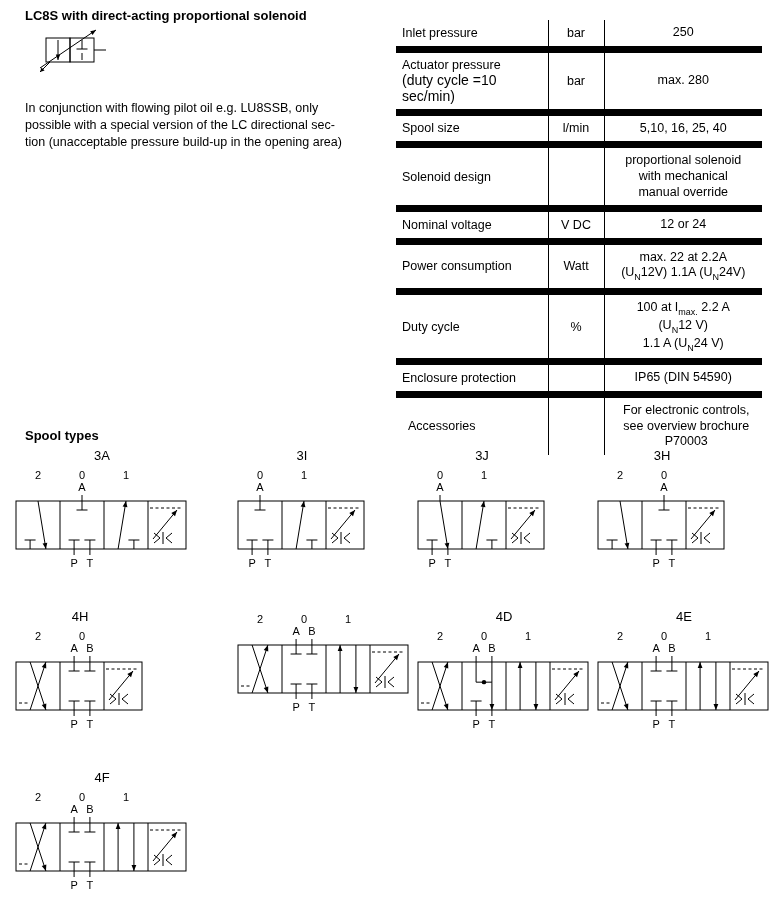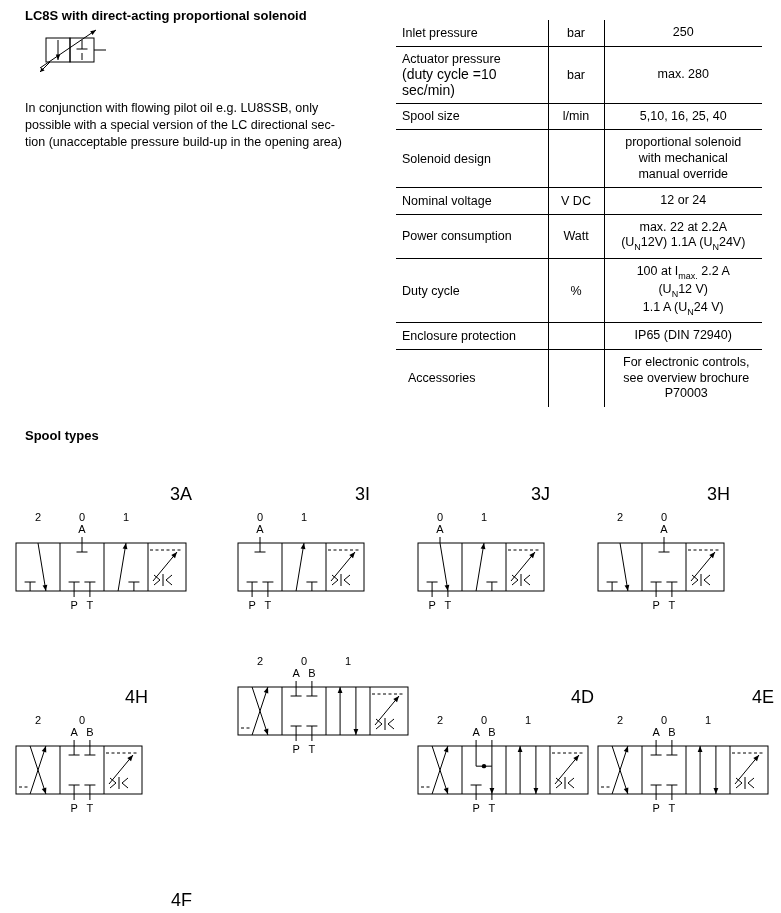--- a/index.html
+++ b/index.html
@@ -15,38 +15,38 @@
   }
   .valve-symbol { position:absolute; left:28px; top:26px; }
   .description {
     position:absolute; left:25px; top:100px; width:372px;
     font-size:12.5px; line-height:1.35; white-space:pre-line;
   }
   .spec-table {
     position:absolute; left:396px; top:20px; width:366px;
     border-collapse:collapse; font-size:12.5px;
   }
-  .spec-table td { border-bottom:1px solid #000000; padding:5px 6px; vertical-align:middle; }
+  .spec-table td { border-bottom:7px solid #000000; padding:5px 6px; vertical-align:middle; }
   .spec-table tr:last-child td { border-bottom:none;padding-left:12px; }
   .spec-table td.label { width:152px; text-align:left; }
   .spec-table td.unit  { width:56px; text-align:center; border-left:1px solid #000; }
   .spec-table td.value { text-align:center; border-left:1px solid #000; line-height:1.25; }
   .spec-table .sublabel { font-size:14px; }
   sub { font-size:9px; }
   .spool-heading {
     position:absolute; left:25px; top:428px;
     font-size:13px; font-weight:bold;
   }
   .spool-grid {
     position:absolute; left:12px; top:448px;
     display:grid; grid-template-columns:222px 180px 180px 186px;
     row-gap:36px; justify-items:start;
   }
   .spool { display:block; }
-  .spool-name { text-align:right; font-size:18px; padding-bottom:2px;margin-top:36px; }
+  .spool-name { text-align:center; font-size:13px; padding-bottom:2px; }
   svg text { font-family:"Liberation Sans", sans-serif; }
 </style>
 </head>
 <body>
 
 <h1 class="title">LC8S with direct-acting proportional solenoid</h1>
 
 <div class="valve-symbol">
   <svg width="120" height="56" viewBox="0 0 120 56">
     <rect x="18" y="12" width="24" height="24" fill="none" stroke="#000" stroke-width="1"></rect>
@@ -105,21 +105,21 @@
         <td class="value">max. 22 at 2.2A<br>(U<sub>N</sub>12V) 1.1A (U<sub>N</sub>24V)</td>
       </tr>
       <tr>
         <td class="label">Duty cycle</td>
         <td class="unit">%</td>
         <td class="value">100 at I<sub>max.</sub> 2.2 A<br>(U<sub>N</sub>12 V)<br>1.1 A (U<sub>N</sub>24 V)</td>
       </tr>
       <tr>
         <td class="label">Enclosure protection</td>
         <td class="unit"></td>
-        <td class="value">IP65 (DIN 72940)</td>
+        <td class="value">IP65 (DIN 54590)</td>
       </tr>
       <tr>
         <td class="label">Accessories</td>
         <td class="unit"></td>
         <td class="value">For electronic controls,<br>see overview brochure<br>P70003</td>
       </tr>
     </tbody>
 </table>
 
 <h2 class="spool-heading">Spool types</h2>

